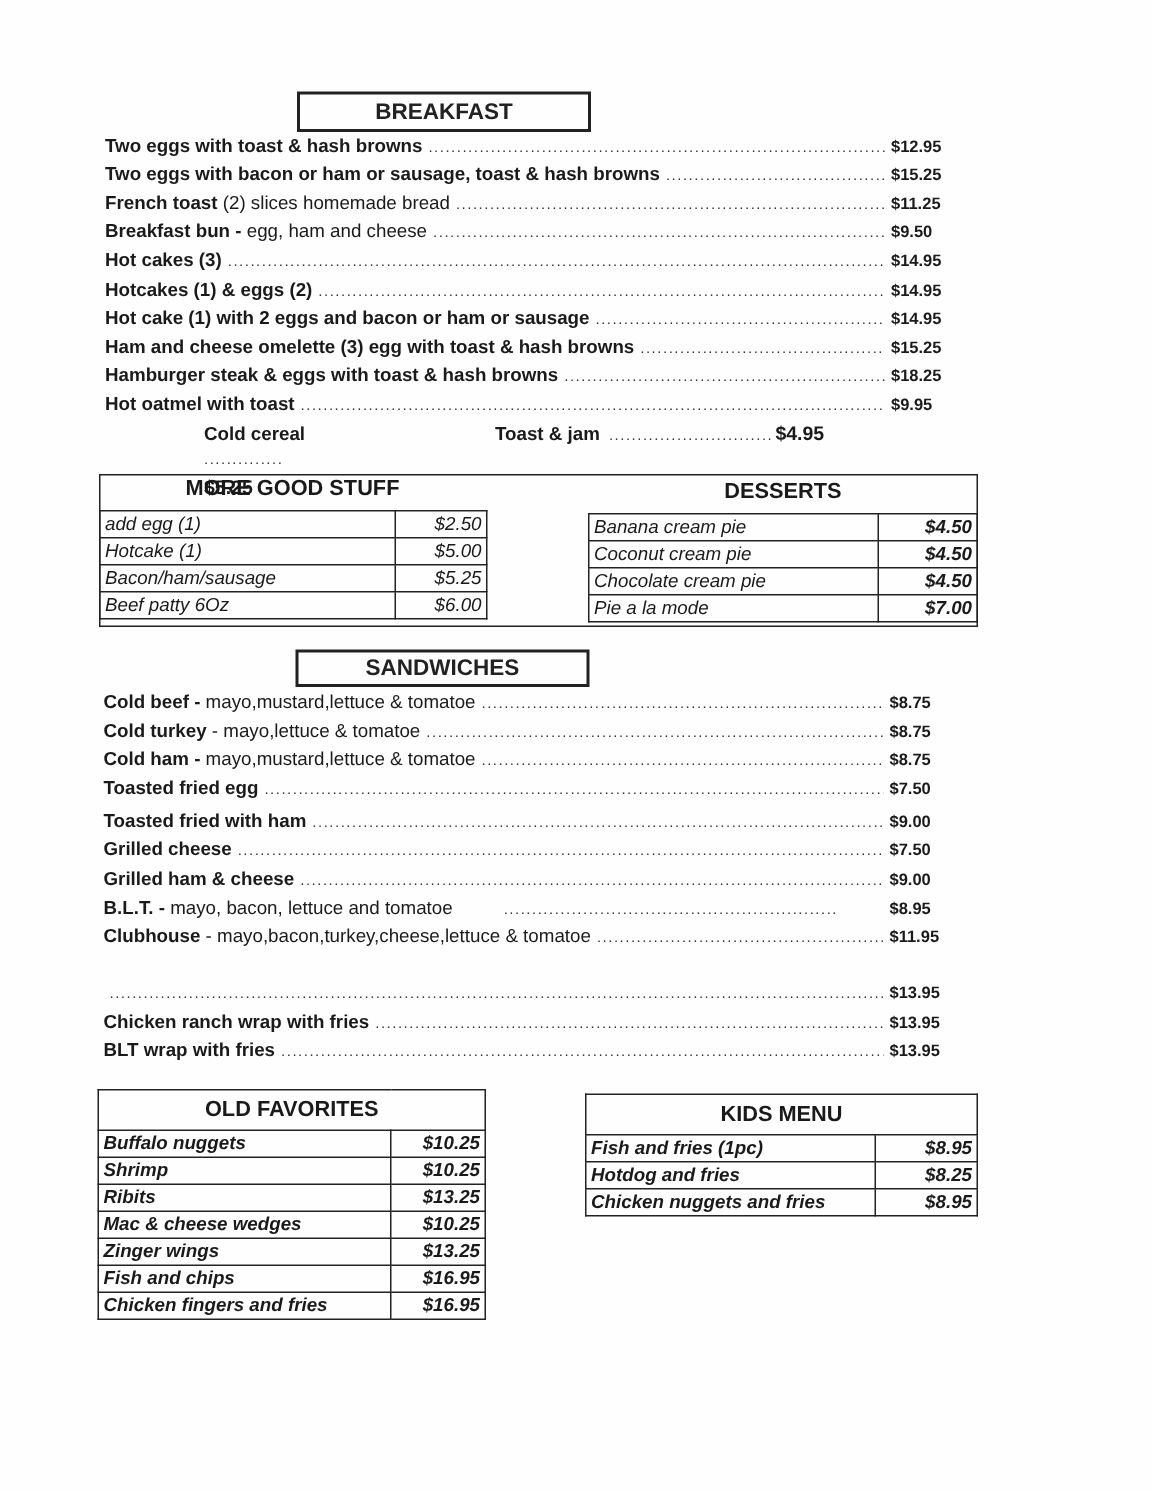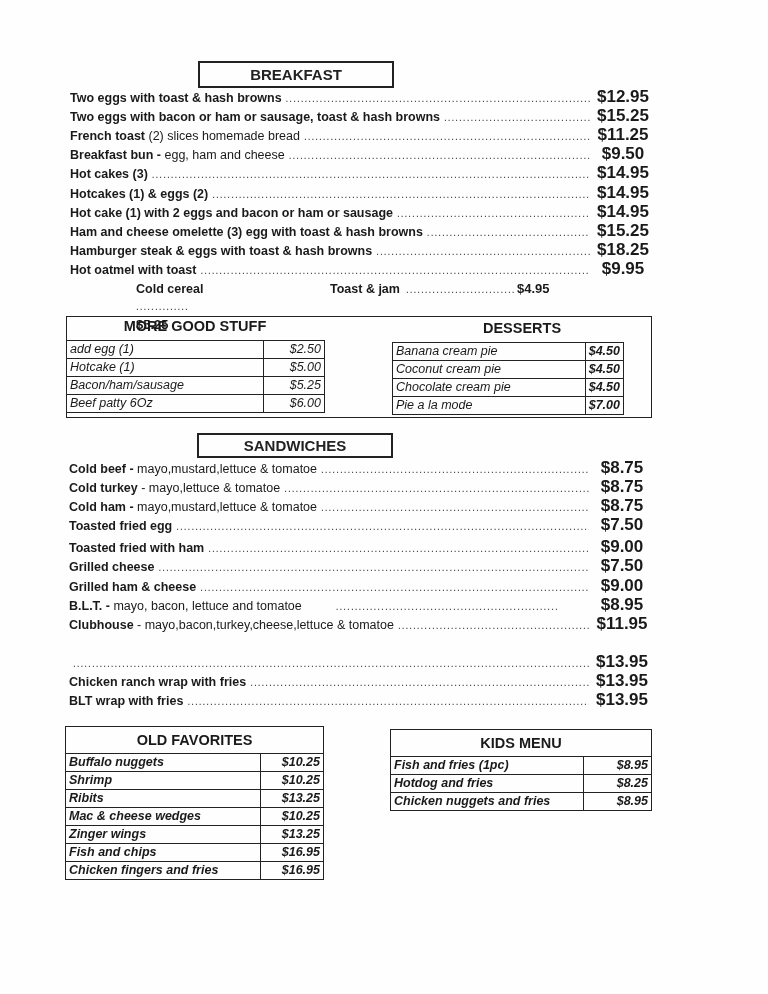--- a/index.html
+++ b/index.html
@@ -22,21 +22,21 @@
     .line .name { flex: 0 0 auto; }
     .line .desc { font-weight: normal; }
     .line .dots {
       flex: 1 1 auto; overflow: hidden; margin: 0 4px; color: #333;
       font-size: 10px; letter-spacing: 1px;
     }
     .line .dots::before {
       content: "............................................................................................................................................................................................................................";
     }
     .line .price {
-      flex: 0 0 58px; text-align: center; font-weight: bold; font-size: 17px;
+      flex: 0 0 58px; text-align: left; font-weight: bold; font-size: 11px;
     }
     .line.short .dots { flex: 0 0 auto; }
     table.menu {
       position: absolute; border-collapse: collapse; font-size: 12.5px;
       color: #1a1a1a;
     }
     table.menu td {
       border: 1px solid #222; padding: 0 3px; height: 17px; line-height: 17px;
       white-space: nowrap;
       font-style: italic;
@@ -142,21 +142,21 @@
     <td class="price">$5.25</td>
   </tr>
   <tr>
     <td>Beef patty 6Oz</td>
     <td class="price">$6.00</td>
   </tr>
 </tbody>
   </table>
 
 <div class="sub-header" style="left:392px; top:320px; width:260px;">DESSERTS</div>
-<table class="menu bold-price" style="left:392px; top:342px; width:232px;padding-left:16px;">
+<table class="menu bold-price" style="left:392px; top:342px; width:260px;padding-left:16px;">
   <tbody>
       <tr>
     <td style="width:186px;">Banana cream pie</td>
     <td class="price" style="font-weight:bold;">$4.50</td>
   </tr>
   <tr>
     <td>Coconut cream pie</td>
     <td class="price" style="font-weight:bold;">$4.50</td>
   </tr>
   <tr>

